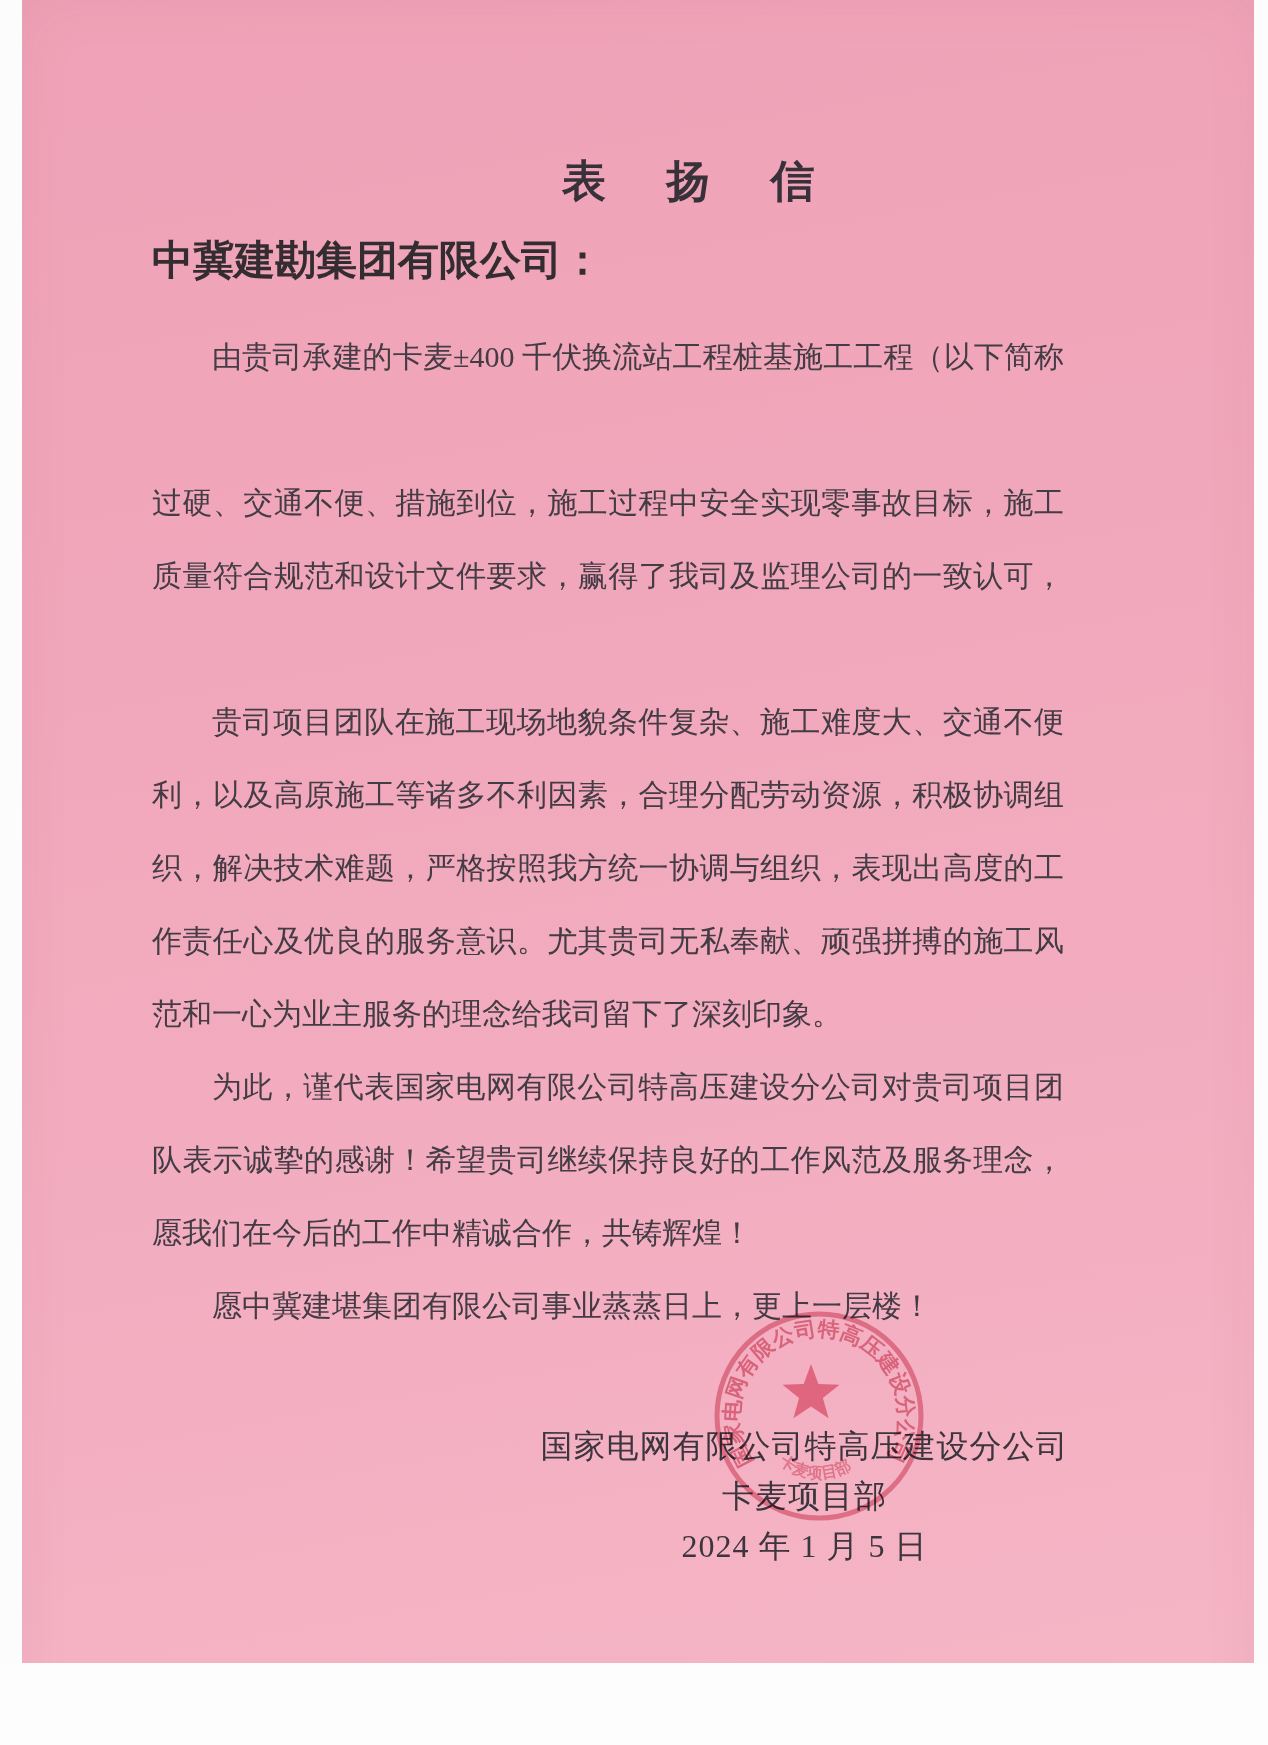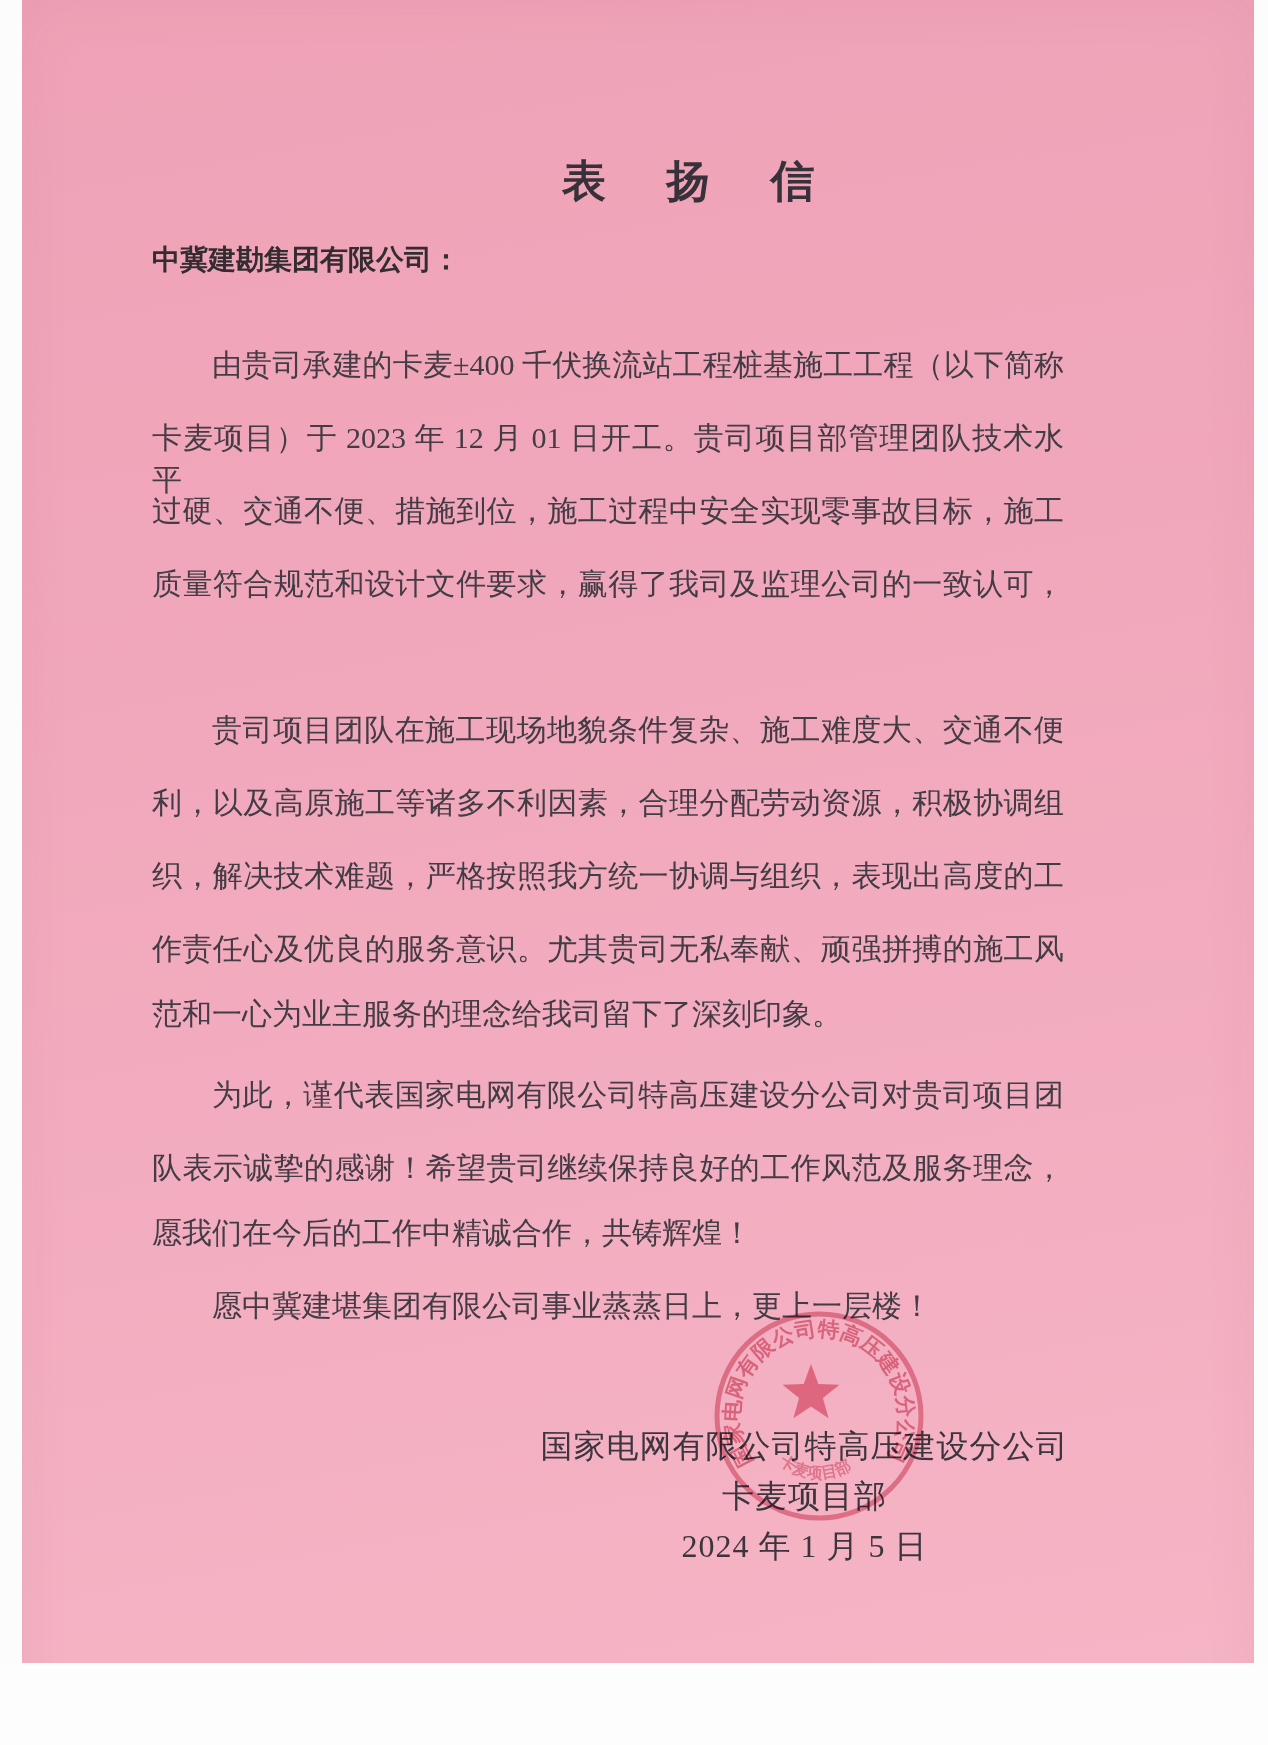--- a/index.html
+++ b/index.html
@@ -21,29 +21,29 @@
   }
   .title{
     position:absolute;left:540px;top:156px;
     font-family:"Liberation Sans","DejaVu Sans",sans-serif;
     font-weight:bold;font-size:44px;line-height:50px;
     letter-spacing:24px;color:#38313a;white-space:nowrap;
   }
   .addressee{
     position:absolute;left:130px;top:240px;
     font-family:"Liberation Sans","DejaVu Sans",sans-serif;
-    font-weight:bold;font-size:28px;line-height:40px;
+    font-weight:bold;font-size:41px;line-height:40px;
     color:#332c31;white-space:nowrap;
   }
   .bodyline{
     position:absolute;left:130px;width:912px;height:42px;
     font-size:30px;line-height:42px;color:#443c44;
     text-align:justify;text-justify:inter-character;
   }
-  .bodyline.fill{text-align-last:justify;margin-top:8px;}
+  .bodyline.fill{text-align-last:justify;}
   .bodyline.indent{text-indent:2em;}
   .sigline{
     position:absolute;left:515px;width:535px;height:44px;
     font-size:32px;line-height:44px;color:#3c353d;
     text-align:center;white-space:nowrap;letter-spacing:1px;
   }
   .seal{
     position:absolute;left:688px;top:1308px;width:218px;height:218px;
     mix-blend-mode:multiply;filter:blur(0.5px);z-index:3;
     pointer-events:none;
@@ -53,21 +53,20 @@
 </head>
 <body>
 
 <div class="page">
   <div class="paper">
 
     <div class="title">表 扬 信</div>
     <div class="addressee">中冀建勘集团有限公司：</div>
 
     <div class="bodyline indent fill" style="top:336px">由贵司承建的卡麦±400 千伏换流站工程桩基施工工程（以下简称</div>
-    <div class="bodyline fill" style="top:409px">卡麦项目）于 2023 年 12 月 01 日开工。贵司项目部管理团队技术水平</div>
     <div class="bodyline fill" style="top:482px">过硬、交通不便、措施到位，施工过程中安全实现零事故目标，施工</div>
     <div class="bodyline fill" style="top:555px">质量符合规范和设计文件要求，赢得了我司及监理公司的一致认可，</div>
     <div class="bodyline indent fill" style="top:701px">贵司项目团队在施工现场地貌条件复杂、施工难度大、交通不便</div>
     <div class="bodyline fill" style="top:774px">利，以及高原施工等诸多不利因素，合理分配劳动资源，积极协调组</div>
     <div class="bodyline fill" style="top:847px">织，解决技术难题，严格按照我方统一协调与组织，表现出高度的工</div>
     <div class="bodyline fill" style="top:920px">作责任心及优良的服务意识。尤其贵司无私奉献、顽强拼搏的施工风</div>
     <div class="bodyline" style="top:993px">范和一心为业主服务的理念给我司留下了深刻印象。</div>
     <div class="bodyline indent fill" style="top:1066px">为此，谨代表国家电网有限公司特高压建设分公司对贵司项目团</div>
     <div class="bodyline" style="top:1212px">愿我们在今后的工作中精诚合作，共铸辉煌！</div>
     <div class="bodyline fill" style="top:1139px">队表示诚挚的感谢！希望贵司继续保持良好的工作风范及服务理念，</div>

